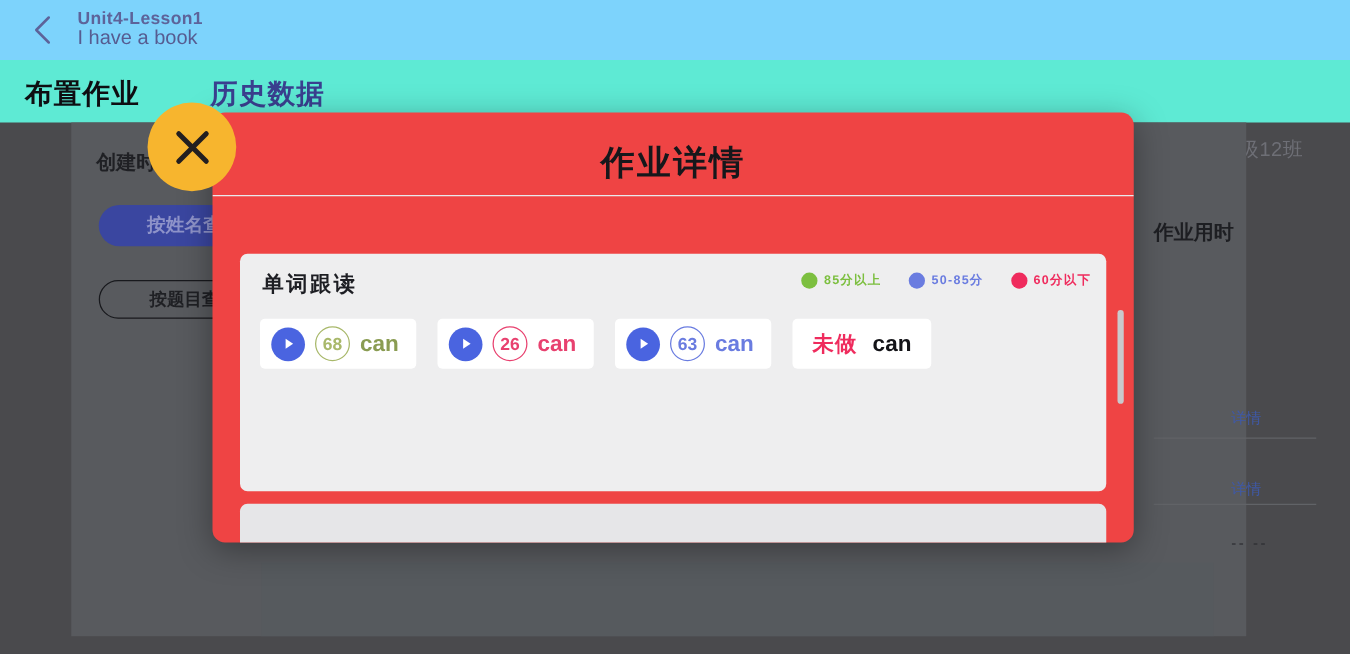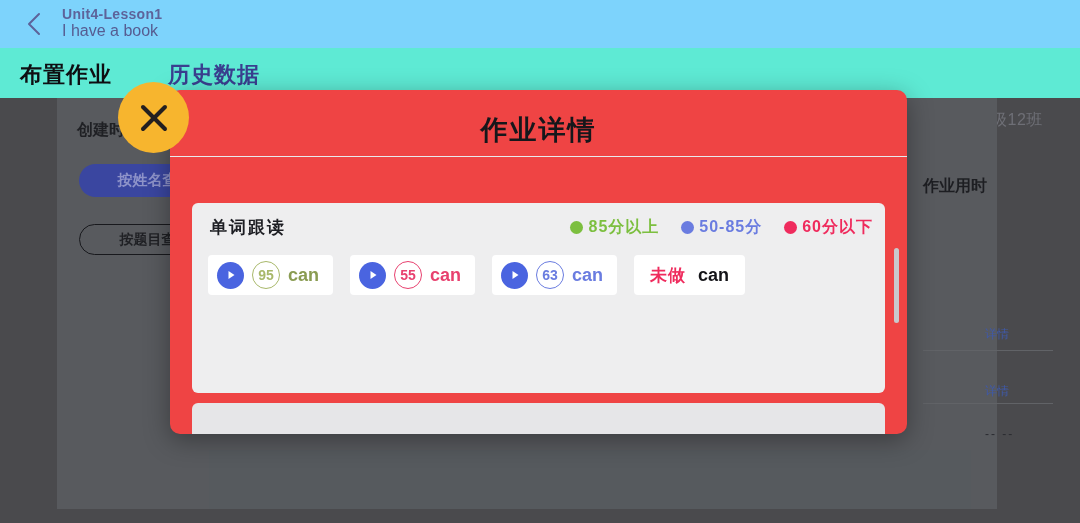--- a/index.html
+++ b/index.html
@@ -120,21 +120,21 @@
     background: #eeeeef; border-radius: 6px;
   }
   .section-title {
     position: absolute; left: 18px; top: 13px;
     font-size: 17px; font-weight: bold; color: #1d1e23; letter-spacing: 2px; text-align: right;
   }
   .legend {
     position: absolute; right: 12px; top: 14px;
     display: flex; align-items: center; gap: 22px;
   }
-  .legend-item { display: flex; align-items: center; gap: 5px; font-size: 16px; font-weight: bold; letter-spacing: 1px; }
+  .legend-item { display: flex; align-items: center; gap: 5px; font-size: 10px; font-weight: bold; letter-spacing: 1px; }
   .legend-dot { width: 13px; height: 13px; border-radius: 50%; display: block; }
 
   .cards { position: absolute; left: 16px; top: 52px; display: flex; gap: 17px; }
   .word-card {
     height: 40px; background: #ffffff; border-radius: 4px;
     display: flex; align-items: center; gap: 8px; padding: 0 14px 0 9px;
   }
   .play-btn {
     width: 27px; height: 27px; border-radius: 50%; flex: 0 0 auto;
     display: flex; align-items: center; justify-content: center;
@@ -247,31 +247,31 @@
       </div>
 
       <div class="cards">
 
         <div class="word-card">
           <span class="play-btn" style="background:#4a64e0">
             <svg width="12" height="12" viewBox="0 0 12 12">
                 <path d="M3.5 2 L9.5 6 L3.5 10 Z" fill="#ffffff"></path>
               </svg>
           </span>
-          <span class="score-circle" style="color:#a8b86a">95</span>
+          <span class="score-circle" style="color:#a8b86a">68</span>
           <span class="word-text" style="color:#8a9c52">can</span>
         </div>
 
         <div class="word-card">
           <span class="play-btn" style="background:#4a64e0">
             <svg width="12" height="12" viewBox="0 0 12 12">
                 <path d="M3.5 2 L9.5 6 L3.5 10 Z" fill="#ffffff"></path>
               </svg>
           </span>
-          <span class="score-circle" style="color:#e8416f">55</span>
+          <span class="score-circle" style="color:#e8416f">26</span>
           <span class="word-text" style="color:#e8416f">can</span>
         </div>
 
         <div class="word-card">
           <span class="play-btn" style="background:#4a64e0">
             <svg width="12" height="12" viewBox="0 0 12 12">
                 <path d="M3.5 2 L9.5 6 L3.5 10 Z" fill="#ffffff"></path>
               </svg>
           </span>
           <span class="score-circle" style="color:#6a7ce0">63</span>

